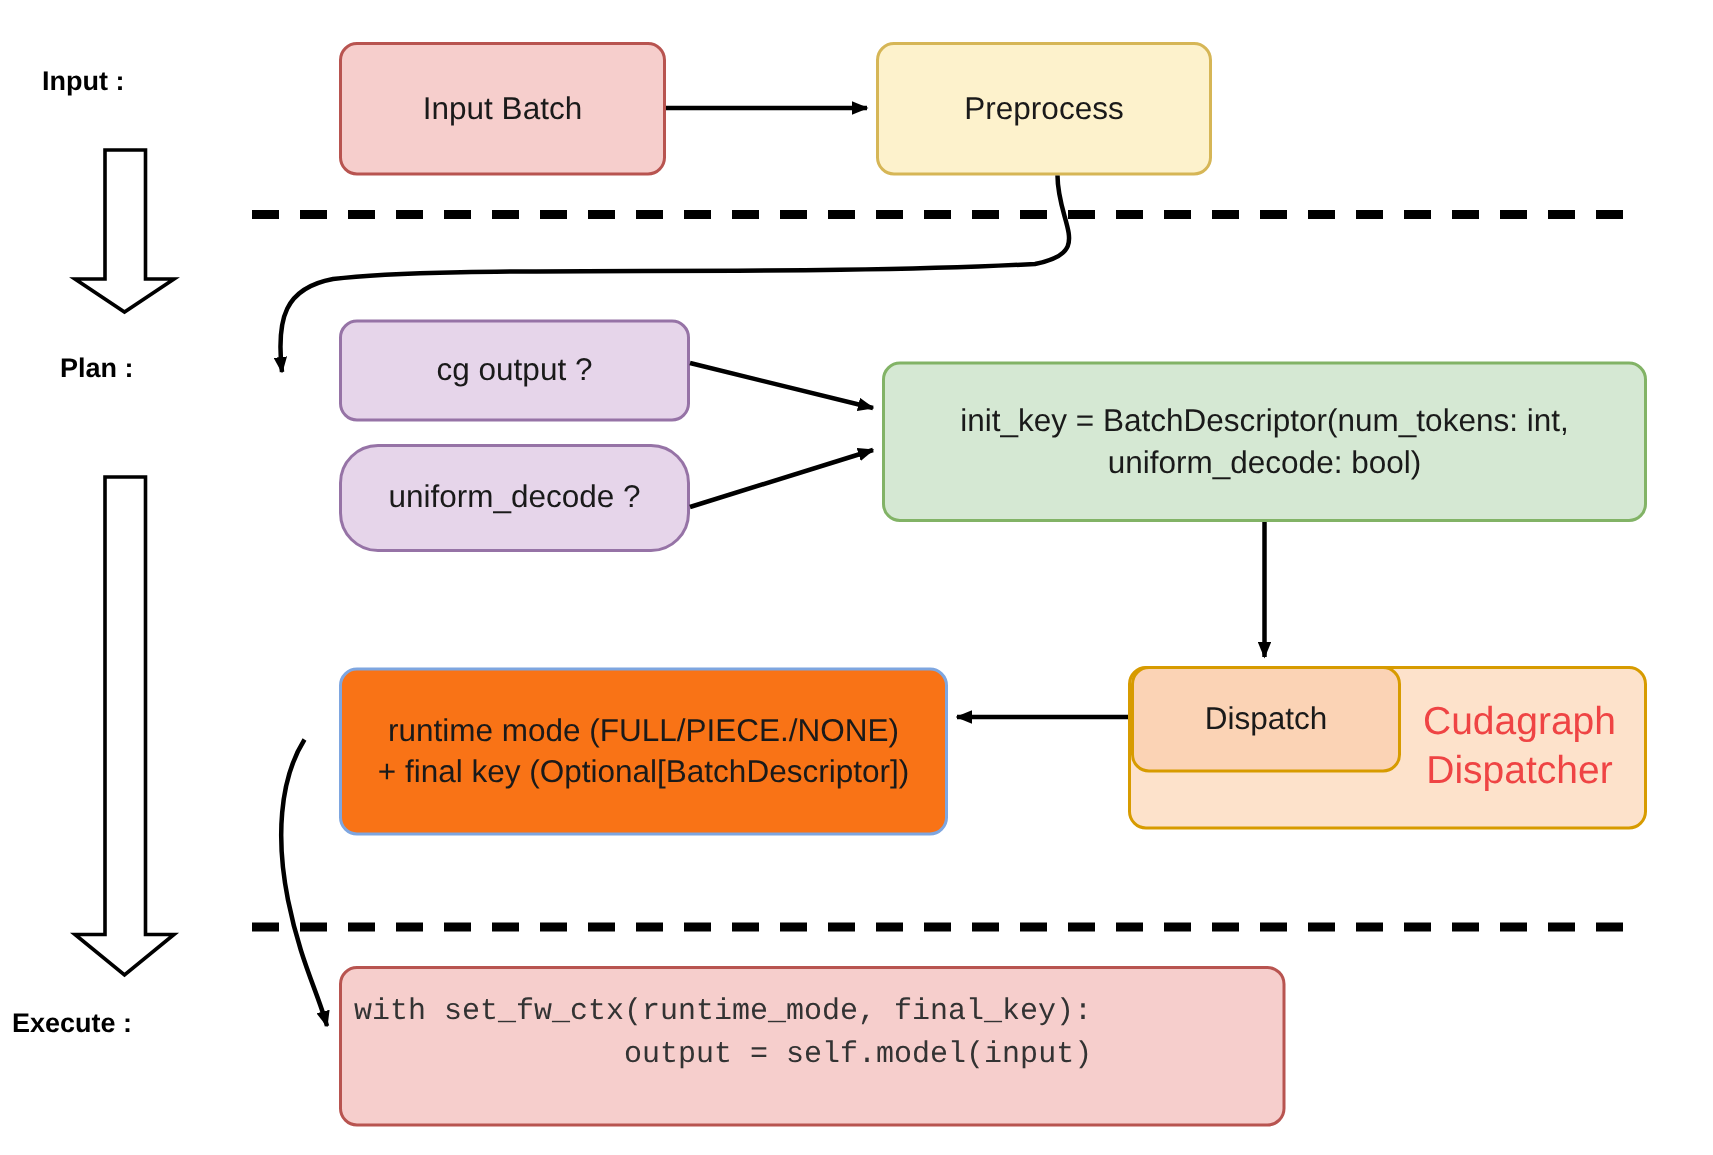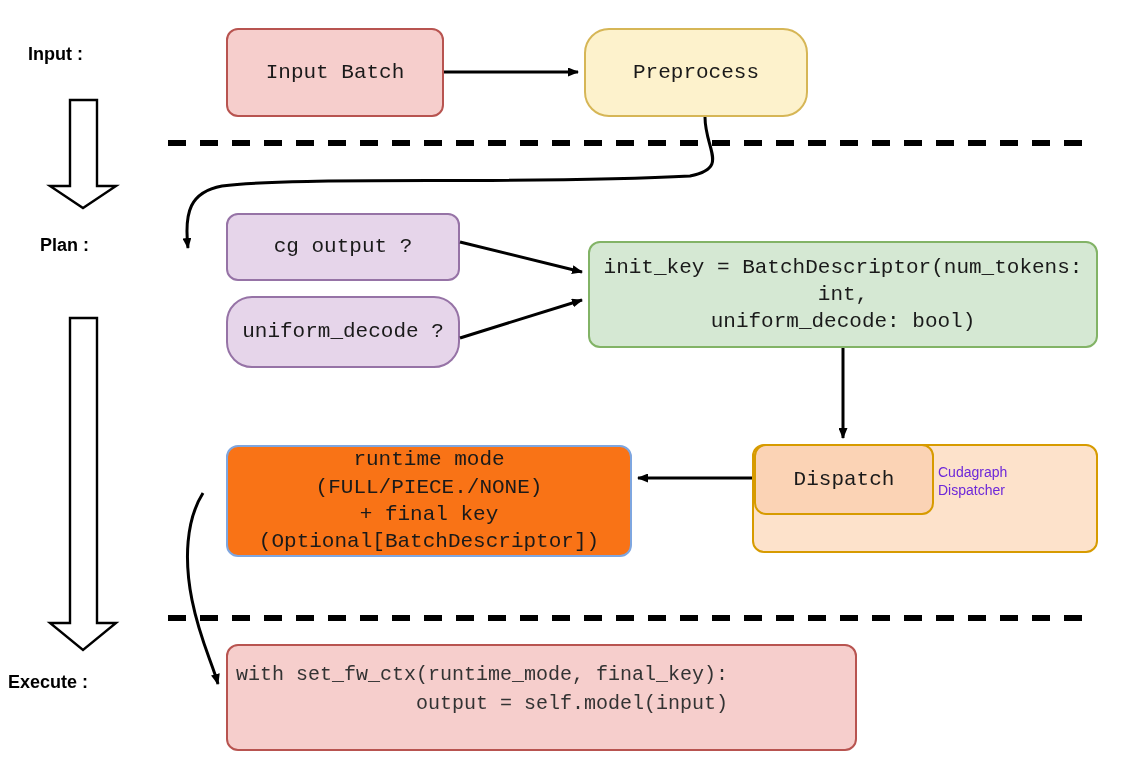--- a/index.html
+++ b/index.html
@@ -31,30 +31,28 @@
     align-items: center;
     justify-content: center;
     text-align: center;
     border-radius: 12px;
     border-width: 2px;
     border-style: solid;
     font-size: 21px;
     color: #1a1a1a;
     line-height: 1.3;
     padding: 4px 10px;
-    font-family: Liberation Mono, monospace;
   }
   .node-red {
     background: #f6cecc;
     border-color: #b85450;
   }
   .node-yellow {
     background: #fdf2cc;
     border-color: #d6b656;
-    border-radius: 25px;
   }
   .node-purple {
     background: #e6d5ea;
     border-color: #9673a6;
   }
   .node-green {
     background: #d5e8d3;
     border-color: #82b366;
   }
   .node-orange-outer {
@@ -75,23 +73,23 @@
     font-family: "Liberation Mono", monospace;
     font-size: 20px;
     color: #333333;
     justify-content: flex-start;
     text-align: right;
     white-space: pre;
     line-height: 1.45;
   }
   .node-cudagraph-label {
     position: absolute;
-    font-size: 14px;
-    color: #6d28d9;
-    text-align: left;
+    font-size: 26px;
+    color: #ef4444;
+    text-align: center;
     line-height: 1.25;
     white-space: pre-line;
   }
   svg.overlay {
     position: absolute;
     left: 0;
     top: 0;
     width: 1142px;
     height: 770px;
     pointer-events: none;

